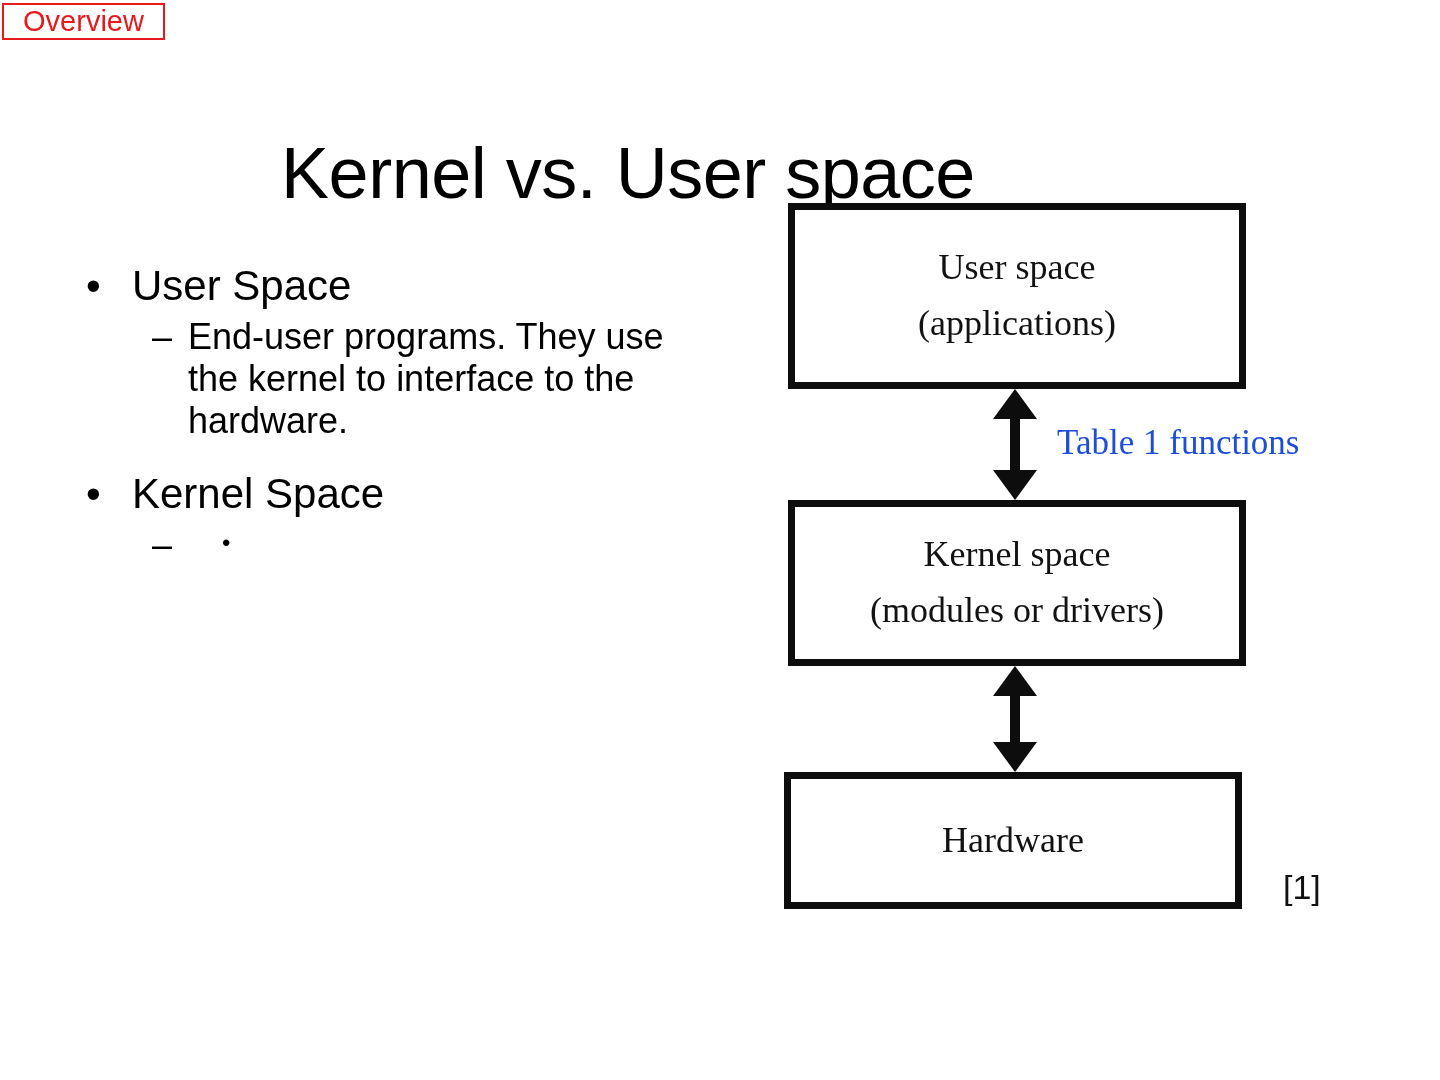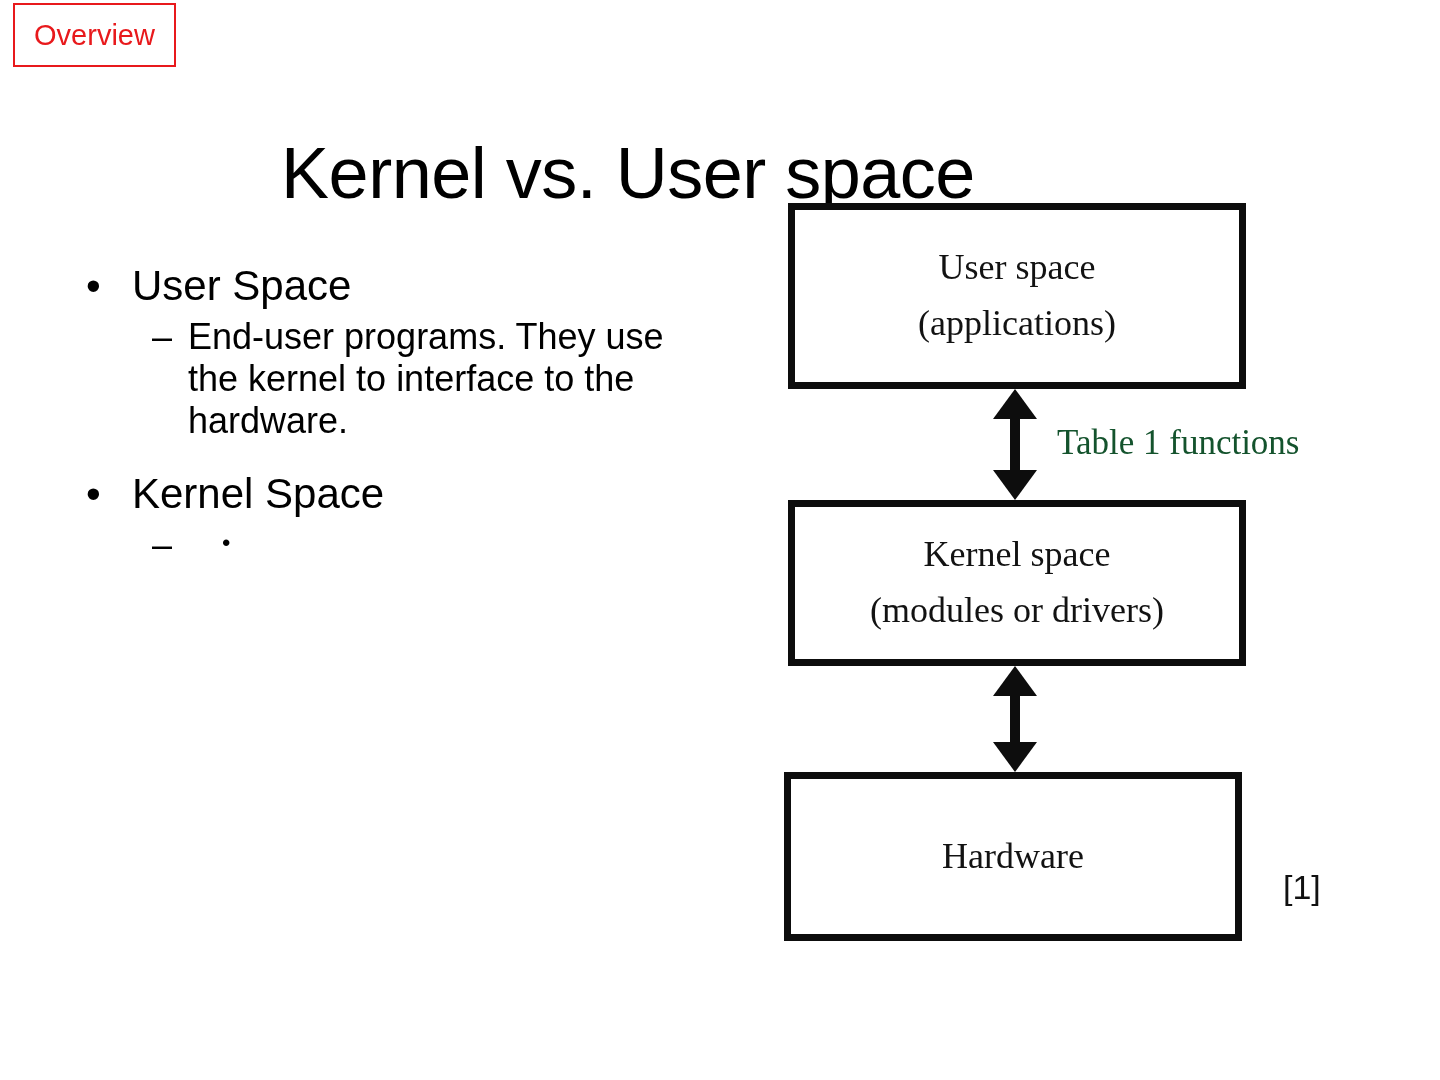--- a/index.html
+++ b/index.html
@@ -12,24 +12,24 @@
     height: 1080px;
     position: relative;
     overflow: hidden;
     font-family: "Liberation Sans", sans-serif;
     color: #000000;
   }
 
   
   #overview-badge {
     position: absolute;
-    left: 13px;
+    left: 2px;
     top: 3px;
     width: 163px;
-    height: 64px;
+    height: 37px;
     box-sizing: border-box;
     border: 2px solid #e8191c;
     display: flex;
     align-items: center;
     justify-content: center;
   }
   #overview-badge .label {
     color: #e8191c;
     font-size: 29px;
     line-height: 1;
@@ -122,36 +122,36 @@
     font-family: "Liberation Serif", serif;
     color: #121212;
   }
   .dbox .line {
     font-size: 36px;
     line-height: 1.55;
     white-space: nowrap;
   }
   #box-user-space  { left: 28px;  top: 13px;  width: 458px; height: 186px; }
   #box-kernel-space{ left: 28px;  top: 310px; width: 458px; height: 166px; }
-  #box-hardware    { left: 24px;  top: 582px; width: 458px; height: 169px; }
+  #box-hardware    { left: 24px;  top: 582px; width: 458px; height: 137px; }
 
   .arrow {
     position: absolute;
     width: 44px;
   }
   .arrow svg { display: block; }
   #arrow-1 { left: 233px; top: 199px; height: 111px; }
   #arrow-2 { left: 233px; top: 476px; height: 106px; }
 
   .arrow-label {
     position: absolute;
     font-family: "Liberation Serif", serif;
     font-size: 35px;
     line-height: 1;
-    color: #14532d;
+    color: #1d4ed8;
     white-space: nowrap;
   }
   #label-table-1 { left: 297px; top: 235px; }
   #label-table-2 { left: 297px; top: 513px; }
 
   #citation {
     position: absolute;
     left: 523px;
     top: 680px;
     font-family: "Liberation Sans", sans-serif;

